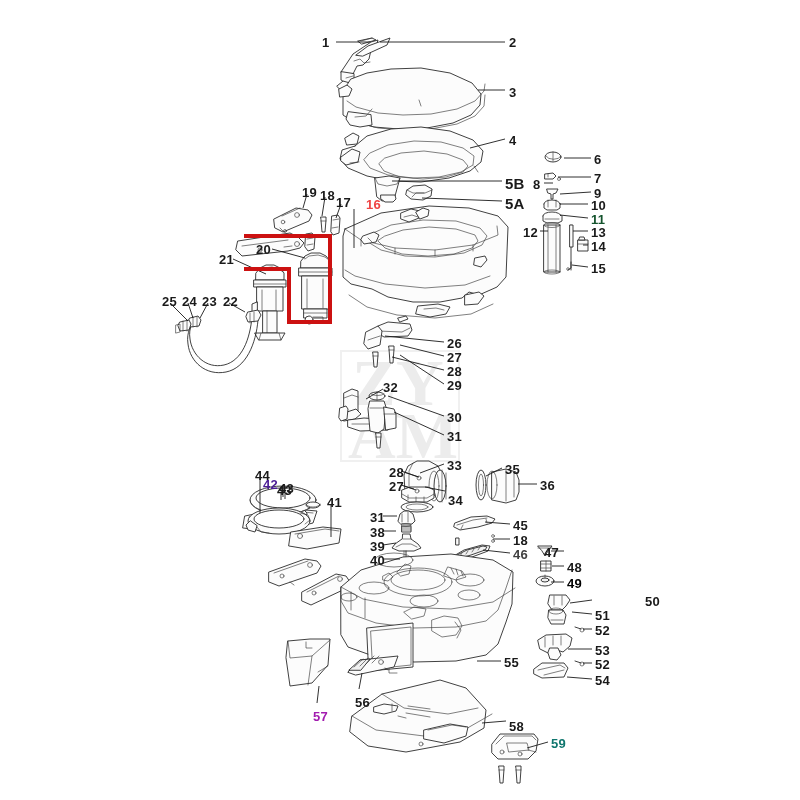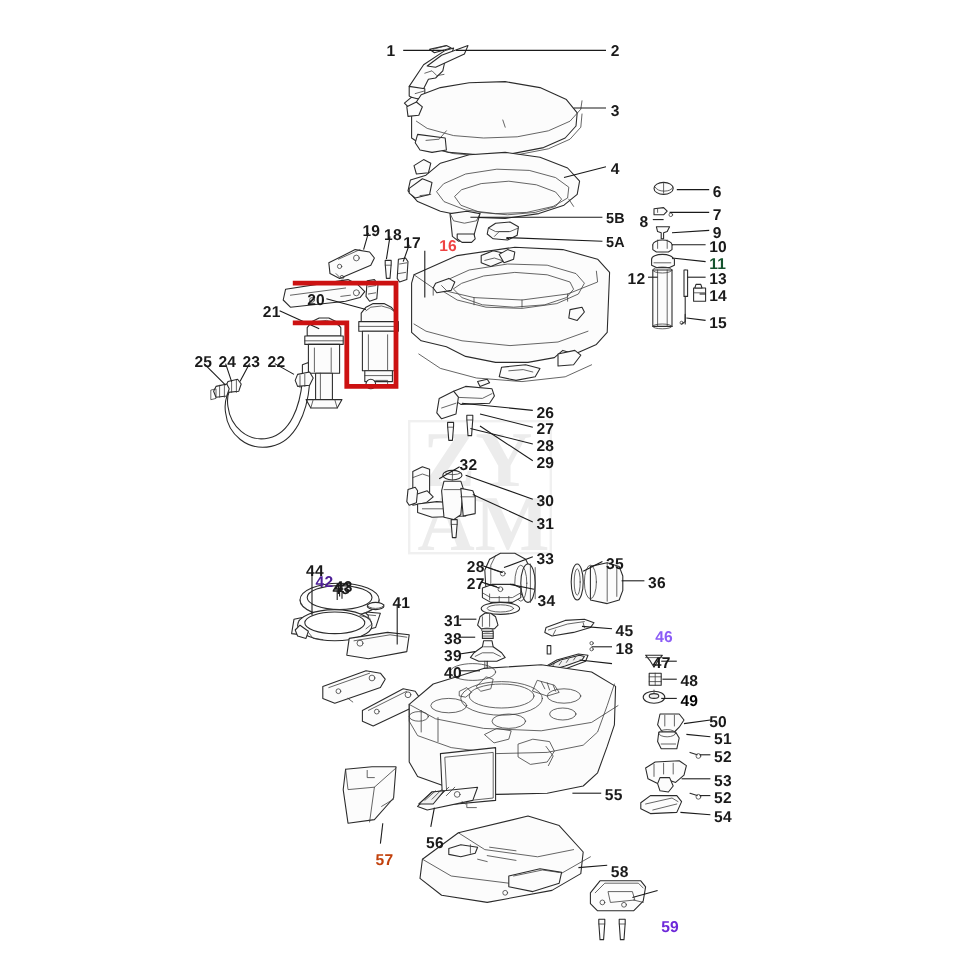--- a/index.html
+++ b/index.html
@@ -31,21 +31,21 @@
     font-family: "Liberation Sans", sans-serif;
     font-size: 13px;
     font-weight: 700;
     color: #1a1a1a;
     line-height: 1;
     white-space: nowrap;
     letter-spacing: 0.2px;
     user-select: none;
   }
   .part-label.sm {
-    font-size: 12px;
+    font-size: 15px;
   }
 </style>
 </head>
 <body>
 
 <div id="sheet">
 
   <svg id="diagram-svg" viewBox="0 0 800 800">
     <defs>
       <style>
@@ -594,30 +594,30 @@
       <div class="part-label" style="left: 370px; top: 526px; color: rgb(26, 26, 26);">38</div>
       <div class="part-label" style="left: 370px; top: 540px; color: rgb(26, 26, 26);">39</div>
       <div class="part-label" style="left: 370px; top: 554px; color: rgb(26, 26, 26);">40</div>
       <div class="part-label" style="left: 327px; top: 496px; color: rgb(26, 26, 26);">41</div>
       <div class="part-label" style="left: 263px; top: 478px; color: #4c1d95;">42</div>
       <div class="part-label" style="left: 279px; top: 482px; color: rgb(26, 26, 26);">43</div>
       <div class="part-label" style="left: 277px; top: 484px; color: rgb(26, 26, 26);">43</div>
       <div class="part-label" style="left: 255px; top: 469px; color: rgb(26, 26, 26);">44</div>
       <div class="part-label" style="left: 513px; top: 519px; color: rgb(26, 26, 26);">45</div>
       <div class="part-label" style="left: 513px; top: 534px; color: rgb(26, 26, 26);">18</div>
-      <div class="part-label" style="left: 513px; top: 524px; color: #8b5cf6; margin-left: 33px;">46</div>
+      <div class="part-label" style="left: 513px; top: 548px; color: #404040;">46</div>
       <div class="part-label" style="left: 544px; top: 546px; color: rgb(26, 26, 26);">47</div>
       <div class="part-label" style="left: 567px; top: 561px; color: rgb(26, 26, 26);">48</div>
       <div class="part-label" style="left: 567px; top: 577px; color: #000000;">49</div>
-      <div class="part-label" style="left: 567px; top: 595px; color: rgb(26, 26, 26); padding-left: 24px;">50</div>
+      <div class="part-label" style="left: 621px; top: 595px; color: rgb(26, 26, 26); padding-left: 24px;">50</div>
       <div class="part-label" style="left: 595px; top: 609px; color: rgb(26, 26, 26);">51</div>
       <div class="part-label" style="left: 595px; top: 624px; color: rgb(26, 26, 26);">52</div>
       <div class="part-label" style="left: 595px; top: 644px; color: rgb(26, 26, 26);">53</div>
       <div class="part-label" style="left: 595px; top: 658px; color: rgb(26, 26, 26);">52</div>
       <div class="part-label" style="left: 595px; top: 674px; color: rgb(26, 26, 26);">54</div>
       <div class="part-label" style="left: 504px; top: 656px; color: rgb(26, 26, 26);">55</div>
       <div class="part-label" style="left: 355px; top: 696px; color: rgb(26, 26, 26);">56</div>
-      <div class="part-label" style="left: 313px; top: 710px; color: #c2410c;">57</div>
+      <div class="part-label" style="left: 313px; top: 710px; color: #a21caf;">57</div>
       <div class="part-label" style="left: 509px; top: 720px; color: rgb(26, 26, 26);">58</div>
-      <div class="part-label" style="left: 551px; top: 737px; color: #6d28d9; margin-top: 29px;">59</div>
+      <div class="part-label" style="left: 551px; top: 737px; color: #0f766e;">59</div>
     </div>
 
 </div>
 
 </body></html>

